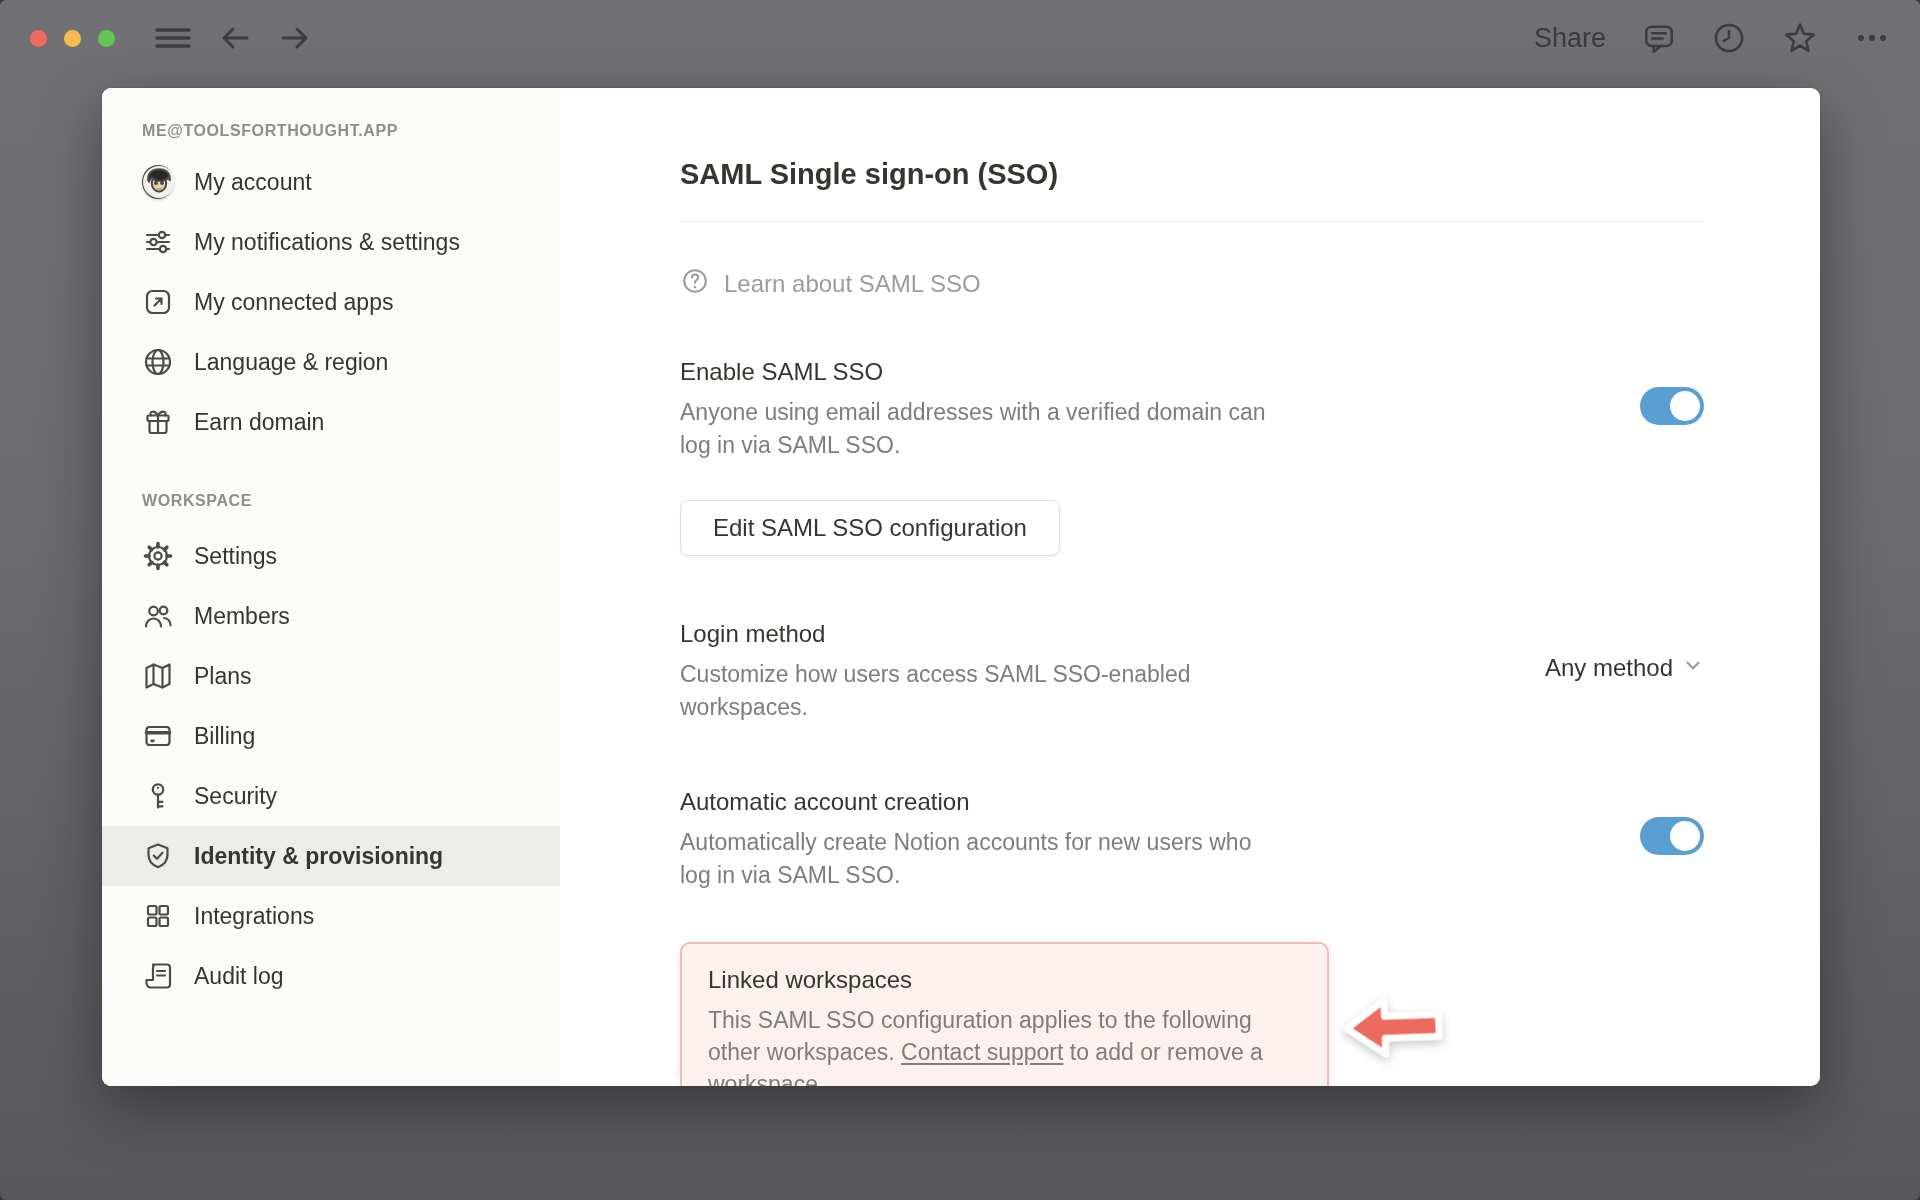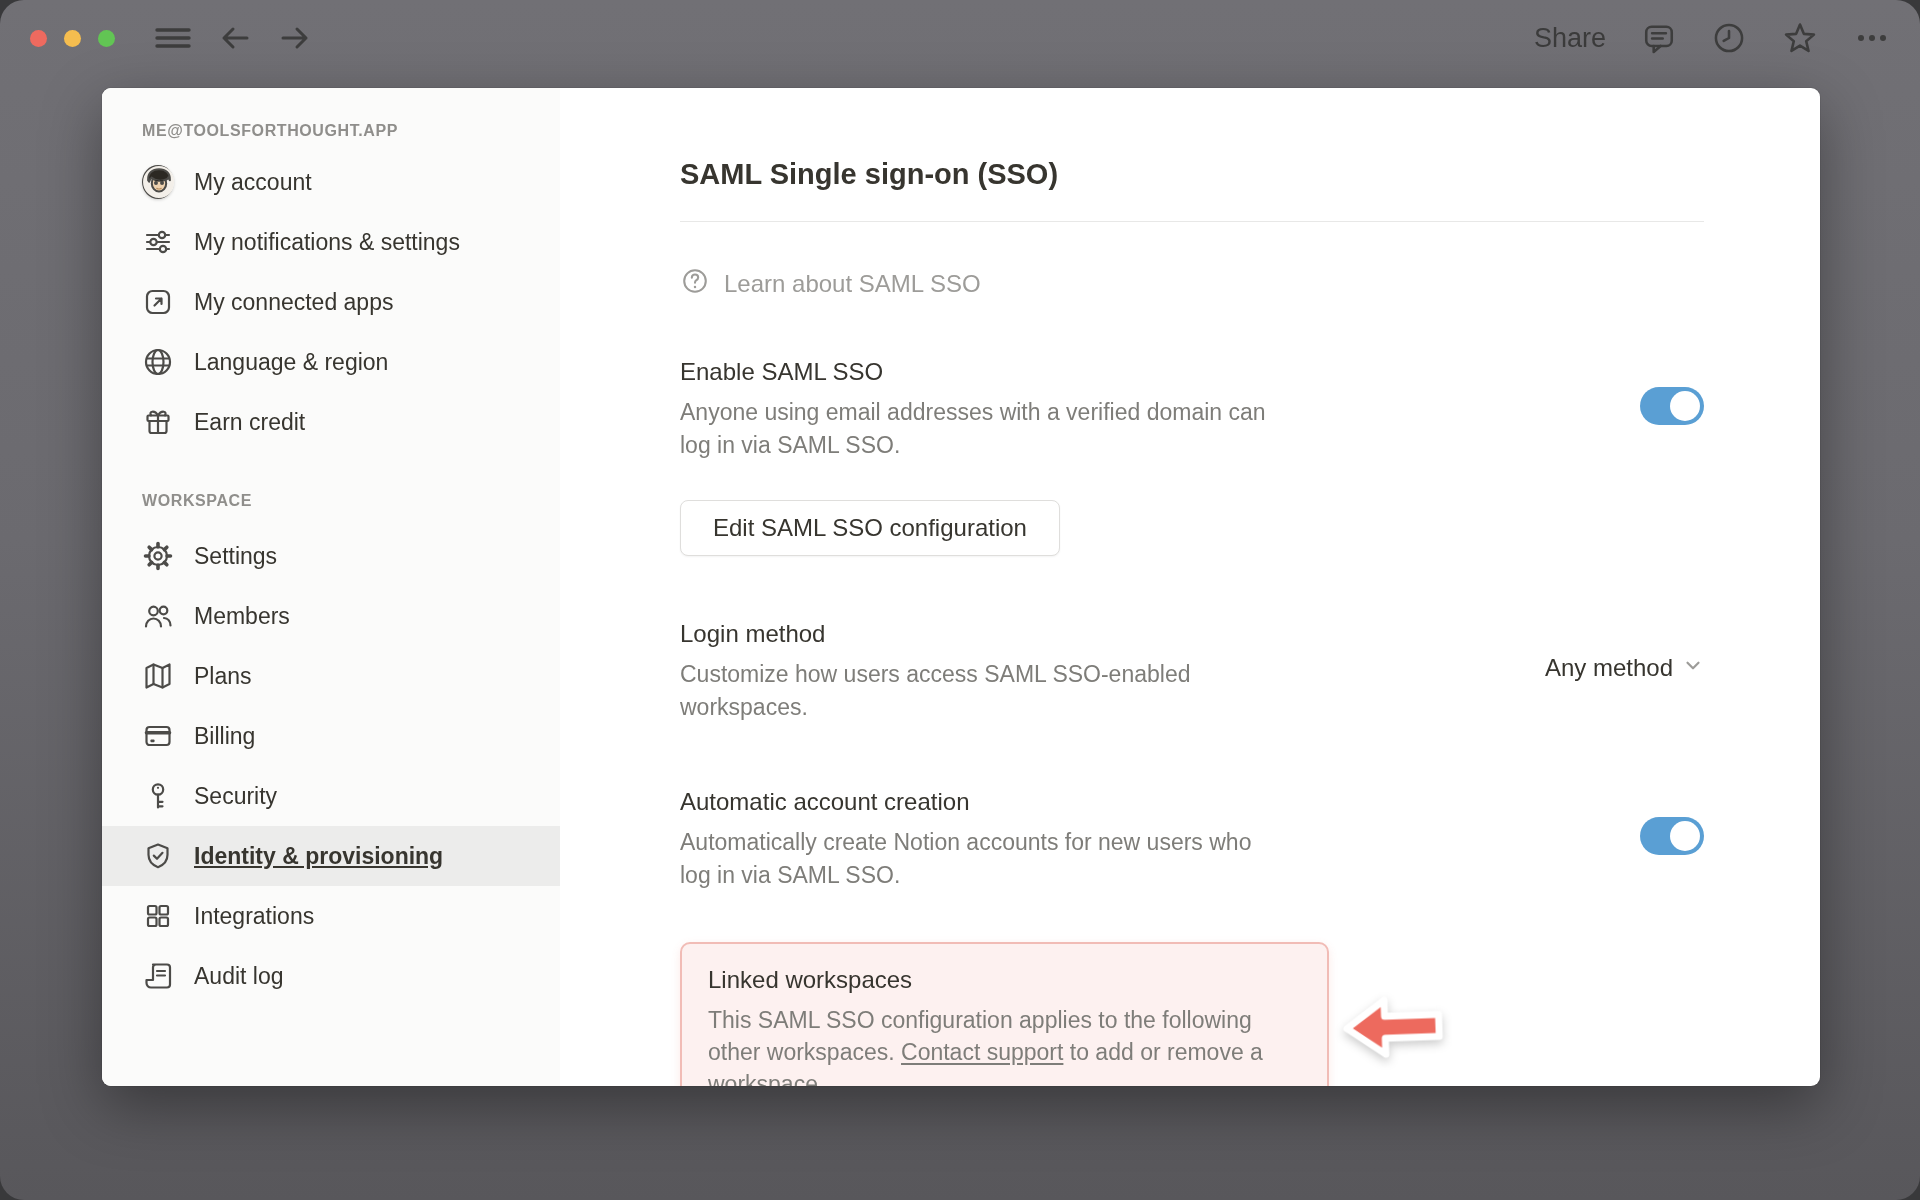--- a/index.html
+++ b/index.html
@@ -1,18 +1,18 @@
 <!DOCTYPE html>
 <html><head>
 <meta charset="utf-8">
 <style>
   * { margin:0; padding:0; box-sizing:border-box; }
   html,body { width:1920px; height:1200px; background:#39393b; font-family:"Liberation Sans", sans-serif; }
   .window {
-    position:absolute; inset:0; border-radius:24px; overflow:hidden;
+    position:absolute; inset:0; border-radius:6px; overflow:hidden;
     background:linear-gradient(180deg,#717075 0%,#6b6a6f 45%,#58575b 100%);
   }
   
   .topbar { height:76px; display:flex; align-items:center; padding:0 30px; }
   .tl { width:17px; height:17px; border-radius:50%; margin-right:17px; cursor:pointer; }
   .icnbtn { display:flex; align-items:center; justify-content:center; cursor:pointer; }
   .tb-left-icons { display:flex; align-items:center; gap:26px; margin-left:22px; }
   .tb-right { margin-left:auto; display:flex; align-items:center; gap:36px; }
   .share { font-size:27px; color:#3b3b3b; cursor:pointer; }
   .tb-ic { stroke:#3d3d3d; fill:none; stroke-width:2.6; stroke-linecap:round; stroke-linejoin:round; }
@@ -20,21 +20,21 @@
   .modal {
     position:absolute; left:102px; top:88px; width:1718px; height:998px;
     background:#ffffff; border-radius:9px; display:flex; overflow:hidden;
     box-shadow:0 20px 60px rgba(0,0,0,.38), 0 0 0 1px rgba(0,0,0,.06);
   }
   
   .sidebar { width:458px; flex-shrink:0; background:#fbfbfa; padding-top:34px; }
   .sb-header { font-size:16px; font-weight:700; letter-spacing:.6px; color:#8f8e8b; padding-left:40px; height:30px; }
   .sb-header.second { margin-top:40px; height:34px; }
   .sb-item { height:60px; display:flex; align-items:center; gap:20px; padding-left:40px; font-size:23px; color:#37352f; cursor:pointer; }
-  .sb-item.active { background:#ececeb; font-weight:700;text-decoration:underline; }
+  .sb-item.active { background:#ececeb; font-weight:700; }
   .sb-ic { width:32px; height:32px; flex-shrink:0; display:flex; align-items:center; justify-content:center; }
   .sb-ic svg { stroke:#4c4b48; fill:none; stroke-width:2.2; stroke-linecap:round; stroke-linejoin:round; }
   .avatar-wrap { width:34px; height:34px; border-radius:50%; overflow:hidden; box-shadow:0 1px 3px rgba(0,0,0,.18); }
   
   .main { flex:1; padding:70px 116px 0 120px; position:relative; }
   .page-title { font-size:29px; font-weight:700; color:#37352f; }
   .hline { height:1px; background:#e8e8e7; }
   .title-line { margin-top:30px; }
   .learn { margin-top:44px; display:flex; align-items:center; gap:14px; font-size:24px; color:#9d9c99; cursor:pointer; width:fit-content; }
   .section { display:flex; justify-content:space-between; align-items:center; }
@@ -176,21 +176,21 @@
 
       <div class="sb-item">
         <span class="sb-ic">
           <svg width="32" height="32" viewBox="0 0 32 32">
             <rect x="5.5" y="9.5" width="21" height="5.5" rx="1"></rect>
             <path d="M7.5 15 V25 c0 1.1 .9 2 2 2 h13 c1.1 0 2-.9 2-2 V15"></path>
             <path d="M16 9.5 V27"></path>
             <path d="M16 9.5 C12.5 3.5 6.5 5.5 9 9.3 M16 9.5 C19.5 3.5 25.5 5.5 23 9.3"></path>
           </svg>
         </span>
-        <span>Earn credit</span>
+        <span>Earn domain</span>
       </div>
 
       <div class="sb-header second">WORKSPACE</div>
 
       <div class="sb-item">
         <span class="sb-ic">
           <svg width="32" height="32" viewBox="0 0 32 32">
             <circle cx="16" cy="16" r="9"></circle>
             <circle cx="16" cy="16" r="3.6"></circle>
             <g stroke-width="3.6">

